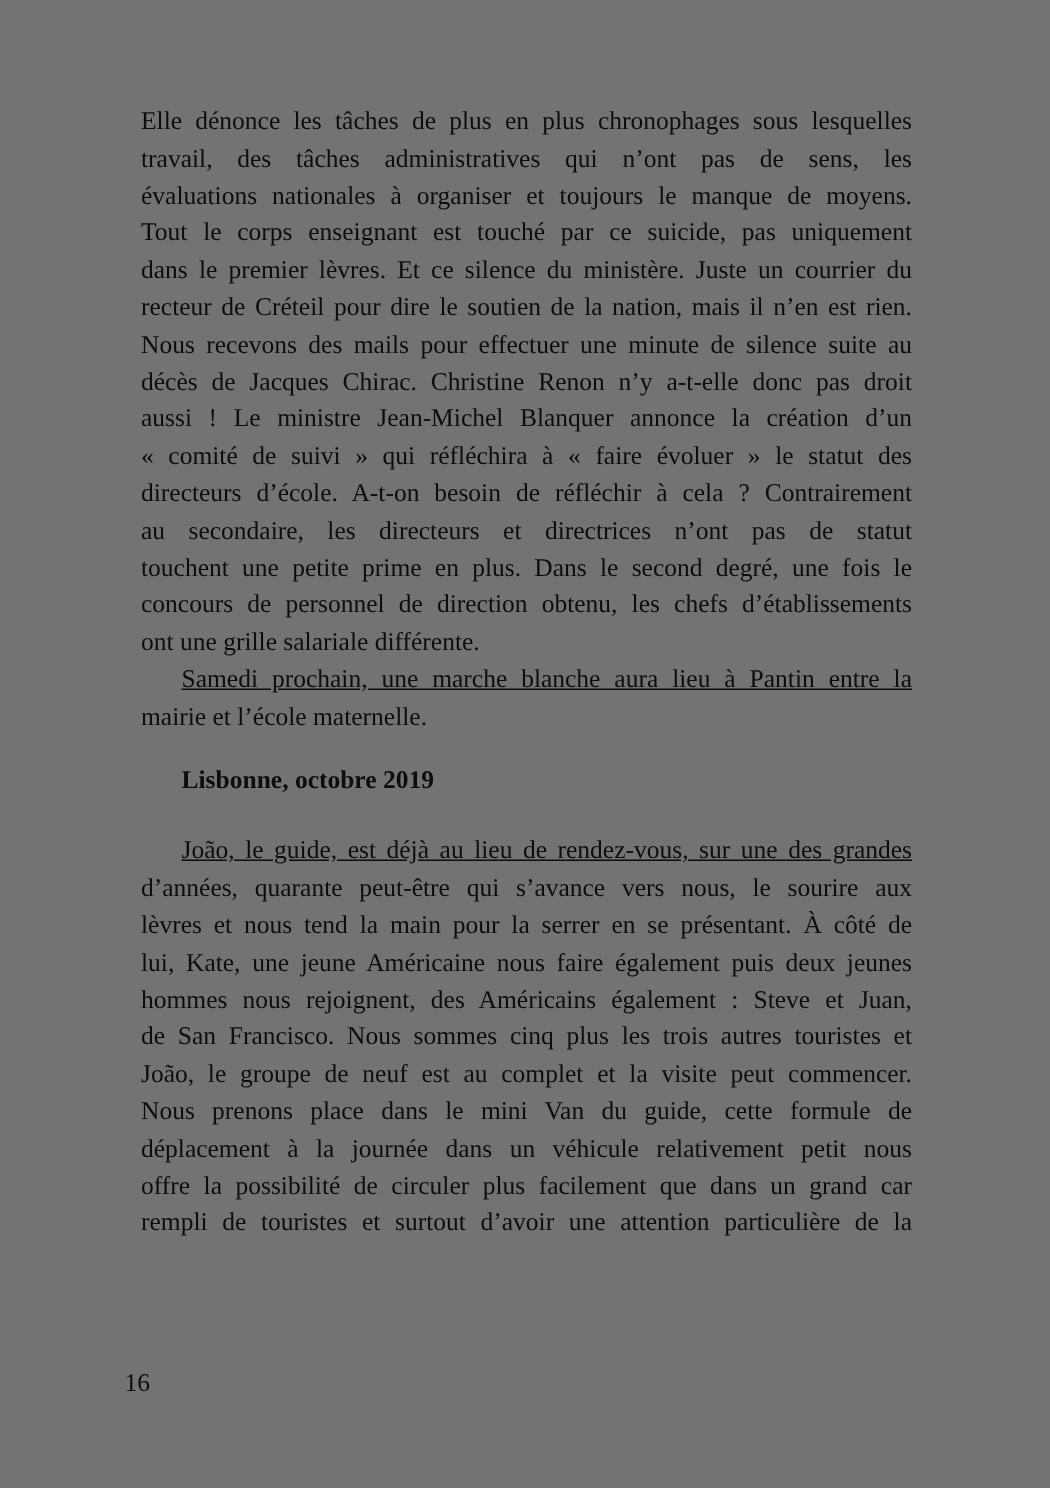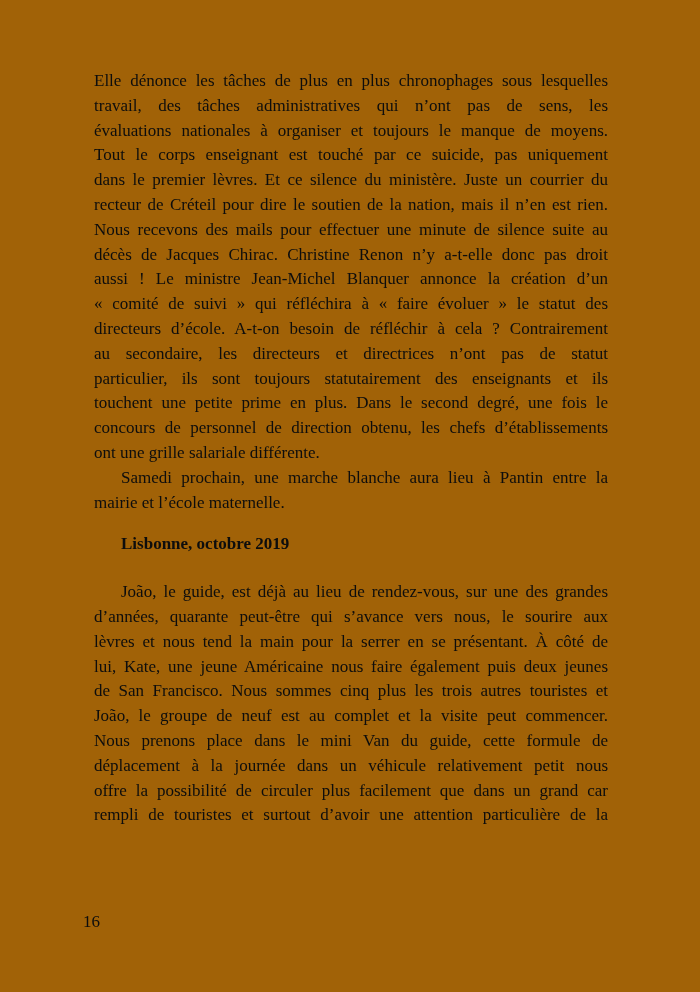--- a/index.html
+++ b/index.html
@@ -4,21 +4,21 @@
 <style>
   html, body {
     margin: 0;
     padding: 0;
     background: #ffffff;
   }
   .page {
     position: relative;
     width: 700px;
     height: 992px;
-    background: #a16207;
+    background: #737373;
     font-family: "Liberation Serif", "DejaVu Serif", serif;
     color: #0d0d0d;
     overflow: hidden;
   }
   .page-text {
     position: absolute;
     left: 94px;
     top: 69px;
     width: 514px;
     font-size: 17px;
@@ -29,20 +29,21 @@
   }
   .line {
     text-align: justify;
     text-align-last: justify;
   }
   .line.last {
     text-align-last: left;
   }
   .line.indent {
     text-indent: 27px;
+    text-decoration: underline;
   }
   .heading {
     font-weight: bold;
     text-indent: 27px;
     margin: 17px 0 23px 0;
     text-align: left;
   }
   .page-number {
     position: absolute;
     left: 83px;
@@ -62,35 +63,35 @@
         <div class="line">évaluations nationales à organiser et toujours le manque de moyens.</div>
         <div class="line">Tout le corps enseignant est touché par ce suicide, pas uniquement</div>
         <div class="line">dans le premier lèvres. Et ce silence du ministère. Juste un courrier du</div>
         <div class="line">recteur de Créteil pour dire le soutien de la nation, mais il n’en est rien.</div>
         <div class="line">Nous recevons des mails pour effectuer une minute de silence suite au</div>
         <div class="line">décès de Jacques Chirac. Christine Renon n’y a-t-elle donc pas droit</div>
         <div class="line">aussi ! Le ministre Jean-Michel Blanquer annonce la création d’un</div>
         <div class="line">« comité de suivi » qui réfléchira à « faire évoluer » le statut des</div>
         <div class="line">directeurs d’école. A-t-on besoin de réfléchir à cela ? Contrairement</div>
         <div class="line">au secondaire, les directeurs et directrices n’ont pas de statut</div>
-        <div class="line">particulier, ils sont toujours statutairement des enseignants et ils</div>
         <div class="line">touchent une petite prime en plus. Dans le second degré, une fois le</div>
         <div class="line">concours de personnel de direction obtenu, les chefs d’établissements</div>
         <div class="line last">ont une grille salariale différente.</div>
       </div>
       <div class="paragraph">
         <div class="line indent">Samedi prochain, une marche blanche aura lieu à Pantin entre la</div>
         <div class="line last">mairie et l’école maternelle.</div>
       </div>
       <div class="heading">Lisbonne, octobre 2019</div>
       <div class="paragraph">
         <div class="line indent">João, le guide, est déjà au lieu de rendez-vous, sur une des grandes</div>
         <div class="line">d’années, quarante peut-être qui s’avance vers nous, le sourire aux</div>
         <div class="line">lèvres et nous tend la main pour la serrer en se présentant. À côté de</div>
         <div class="line">lui, Kate, une jeune Américaine nous faire également puis deux jeunes</div>
+        <div class="line">hommes nous rejoignent, des Américains également : Steve et Juan,</div>
         <div class="line">de San Francisco. Nous sommes cinq plus les trois autres touristes et</div>
         <div class="line">João, le groupe de neuf est au complet et la visite peut commencer.</div>
         <div class="line">Nous prenons place dans le mini Van du guide, cette formule de</div>
         <div class="line">déplacement à la journée dans un véhicule relativement petit nous</div>
         <div class="line">offre la possibilité de circuler plus facilement que dans un grand car</div>
         <div class="line">rempli de touristes et surtout d’avoir une attention particulière de la</div>
       </div>
     </main>
   <div class="page-number">16</div>
 </div>

